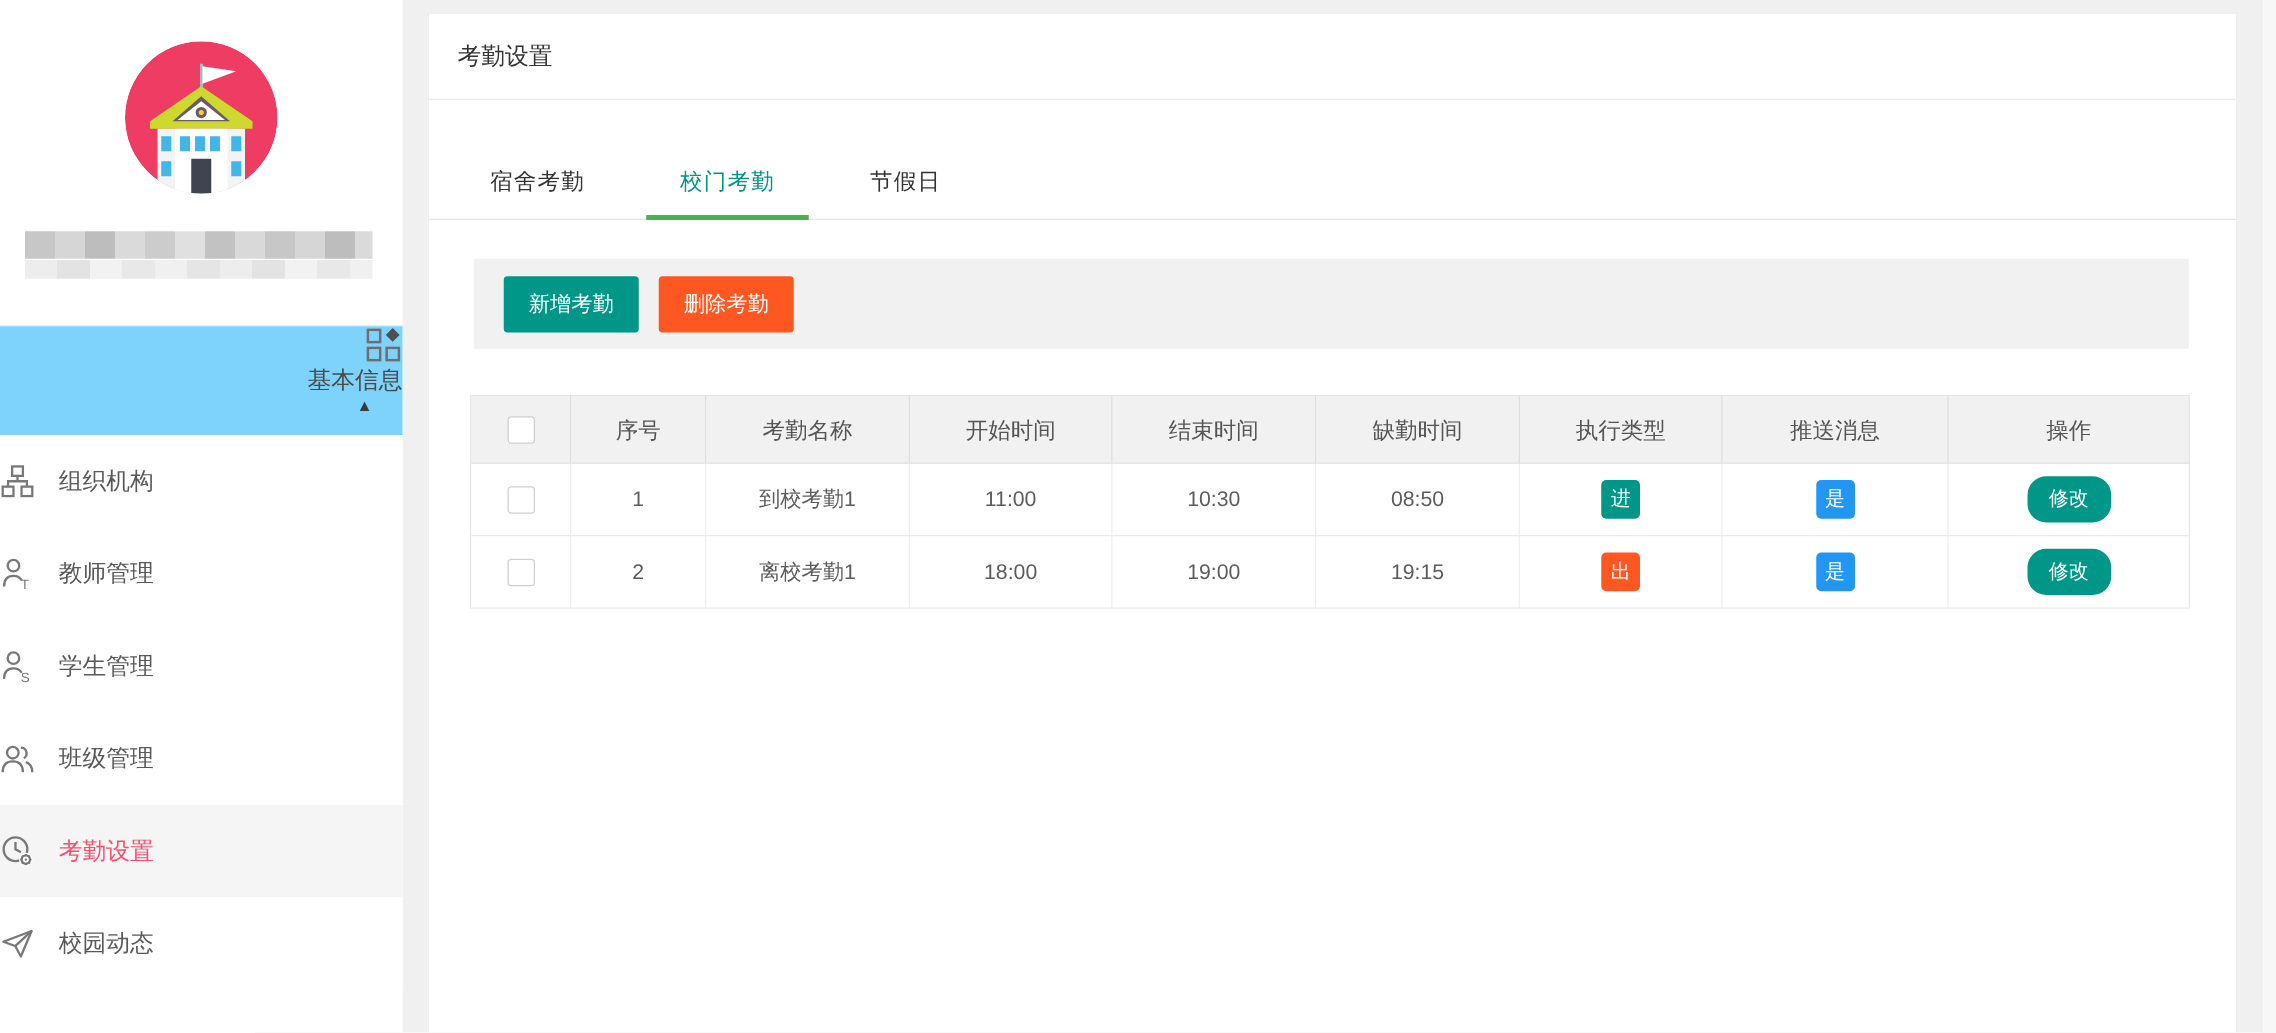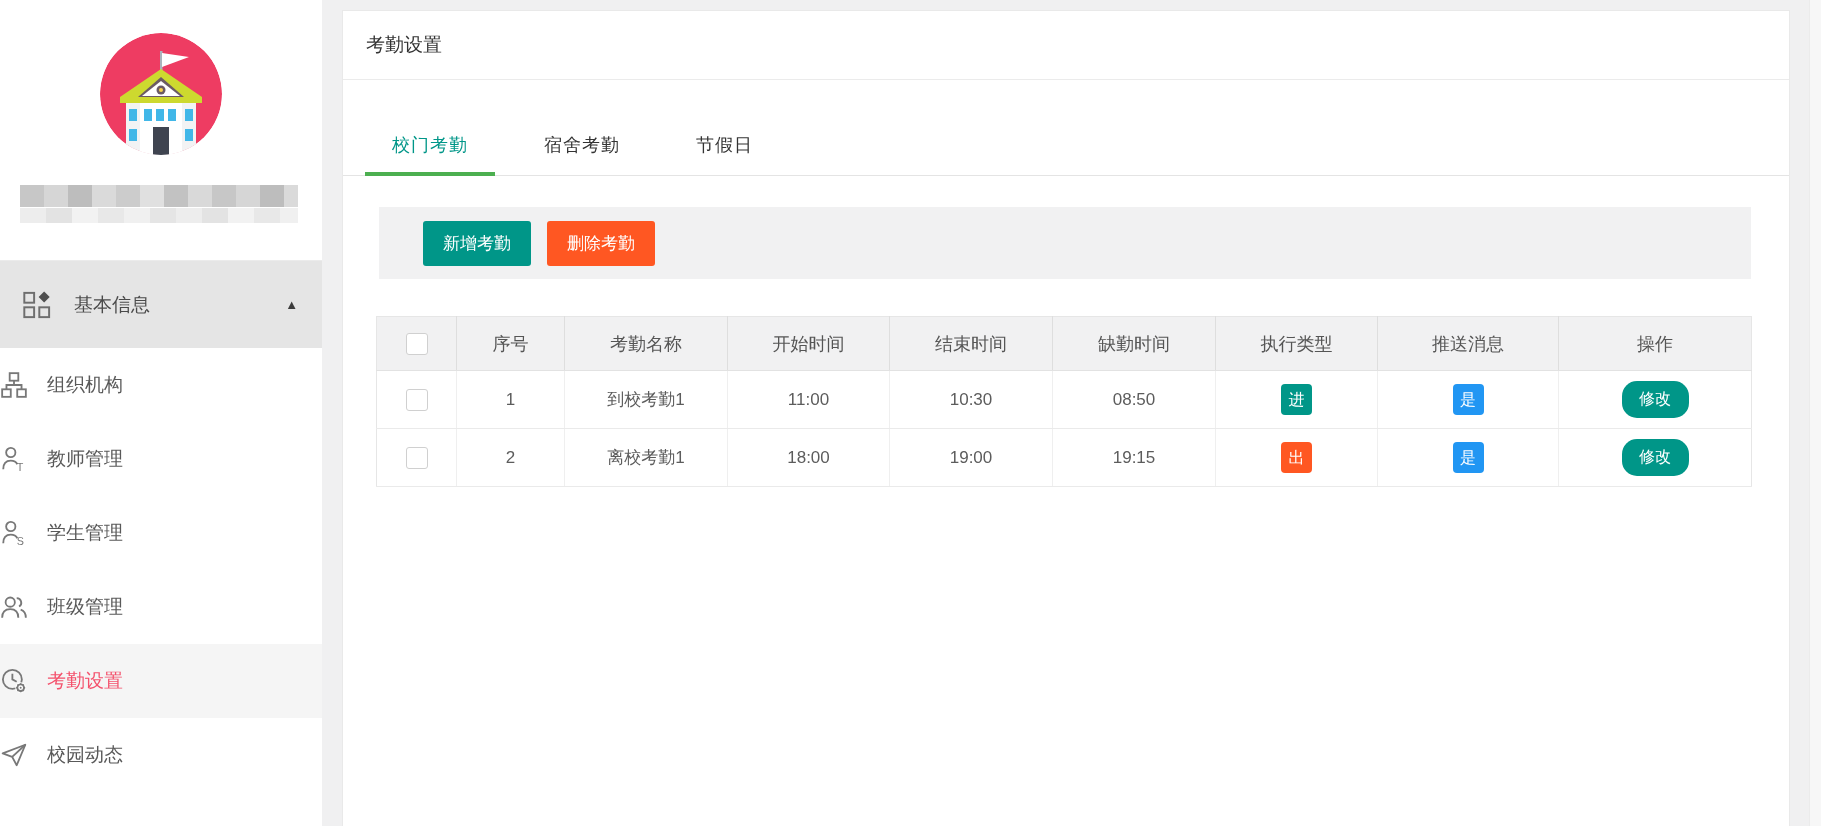--- a/index.html
+++ b/index.html
@@ -31,22 +31,22 @@
   .redacted .bar2 {
     height: 15px; margin-top: 1px;
     background: repeating-linear-gradient(90deg,
       #ededed 0 26px, #e3e3e3 26px 52px, #f2f2f2 52px 78px,
       #e8e8e8 78px 104px, #f0f0f0 104px 130px, #e5e5e5 130px 156px);
   }
 
   .side-divider { margin-top: 37px; height: 1px; background: #ebebeb; }
 
   .menu-group {
-    height: 87px; display: flex; align-items: center;
-    padding-left: 22px; background: #e5e5e5; cursor: pointer;
+    height: 87px; display: flex; align-items: flex-end;
+    padding-left: 22px; background: #7dd3fc; cursor: pointer; flex-direction: column;
   }
   .menu-group .g-icon { width: 30px; height: 30px; flex: 0 0 30px; }
   .menu-group .g-label { margin-left: 22px; font-size: 19px; color: #4a4a4a; }
   .menu-group .caret { margin-left: auto; margin-right: 24px; font-size: 13px; color: #3c3c3c; }
 
   .menu-item {
     height: 74px; display: flex; align-items: center;
     cursor: pointer; background: #ffffff;
   }
   .menu-item .m-icon { width: 28px; height: 28px; flex: 0 0 28px; }
@@ -84,21 +84,21 @@
     height: 4px; background: #4caf50;
   }
 
   .toolbar {
     position: absolute; top: 196px; left: 36px; width: 1372px; height: 72px;
     background: #f1f1f2; display: flex; align-items: center; padding-left: 24px;
   }
   .btn { border: none; border-radius: 3px; color: #fff; font-size: 17px;
          height: 45px; padding: 0 20px; cursor: pointer;
          font-family: "Liberation Sans", sans-serif; }
-  .btn-add { background: #009688; margin-left: 20px; }
+  .btn-add { background: #009688; }
   .btn-del { background: #ff5722; margin-left: 16px; }
 
   .table-wrap { position: absolute; top: 273px; left: 33px; width: 1375px; }
   table.grid {
     width: 1375px; border-collapse: collapse; table-layout: fixed;
     border: 1px solid #e6e6e6; background: #fff; margin-top: 32px;
   }
   table.grid thead th {
     height: 54px; background: #f1f1f2; font-weight: normal;
     font-size: 18px; color: #555; border-right: 1px solid #dedede;
@@ -260,22 +260,22 @@
     </nav>
   </aside>
 
   <section class="main-card">
 
     <div class="card-header">
       <span class="card-title">考勤设置</span>
     </div>
 
     <div class="tabs">
+      <div class="tab">宿舍考勤</div>
       <div class="tab active">校门考勤</div>
-      <div class="tab">宿舍考勤</div>
       <div class="tab">节假日</div>
     </div>
 
     <div class="toolbar">
       <button class="btn btn-add">新增考勤</button>
       <button class="btn btn-del">删除考勤</button>
     </div>
 
     <div class="table-wrap">
       <table class="grid">

